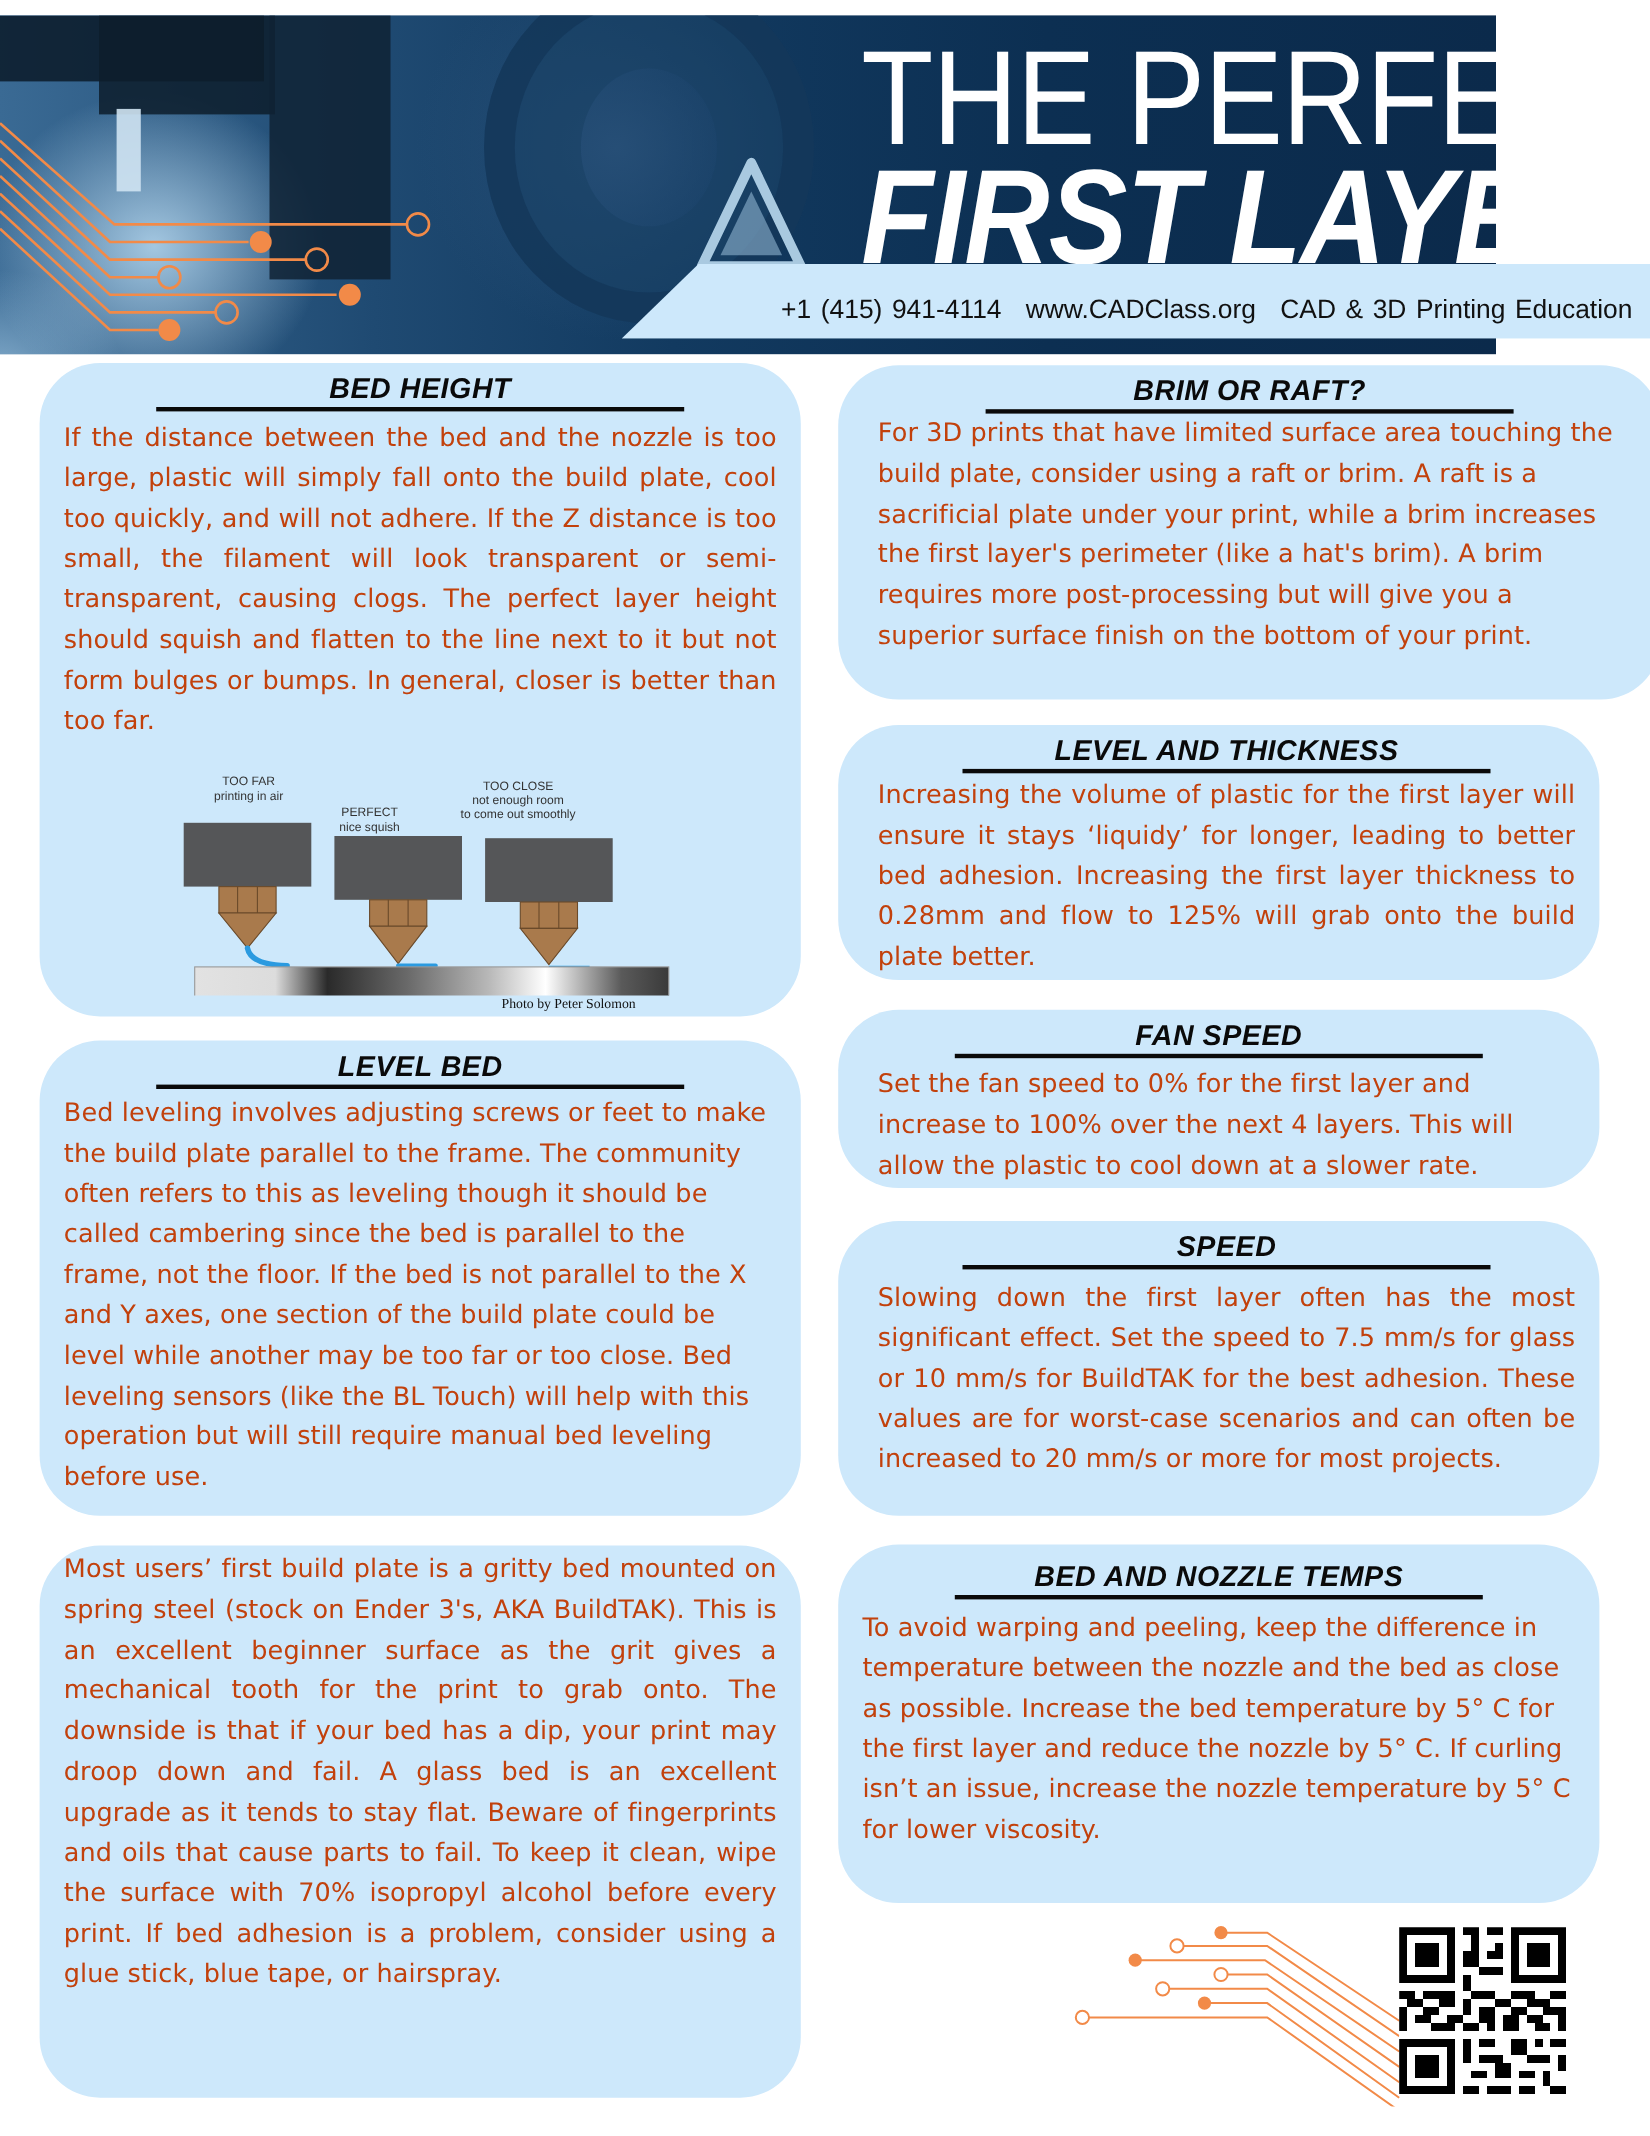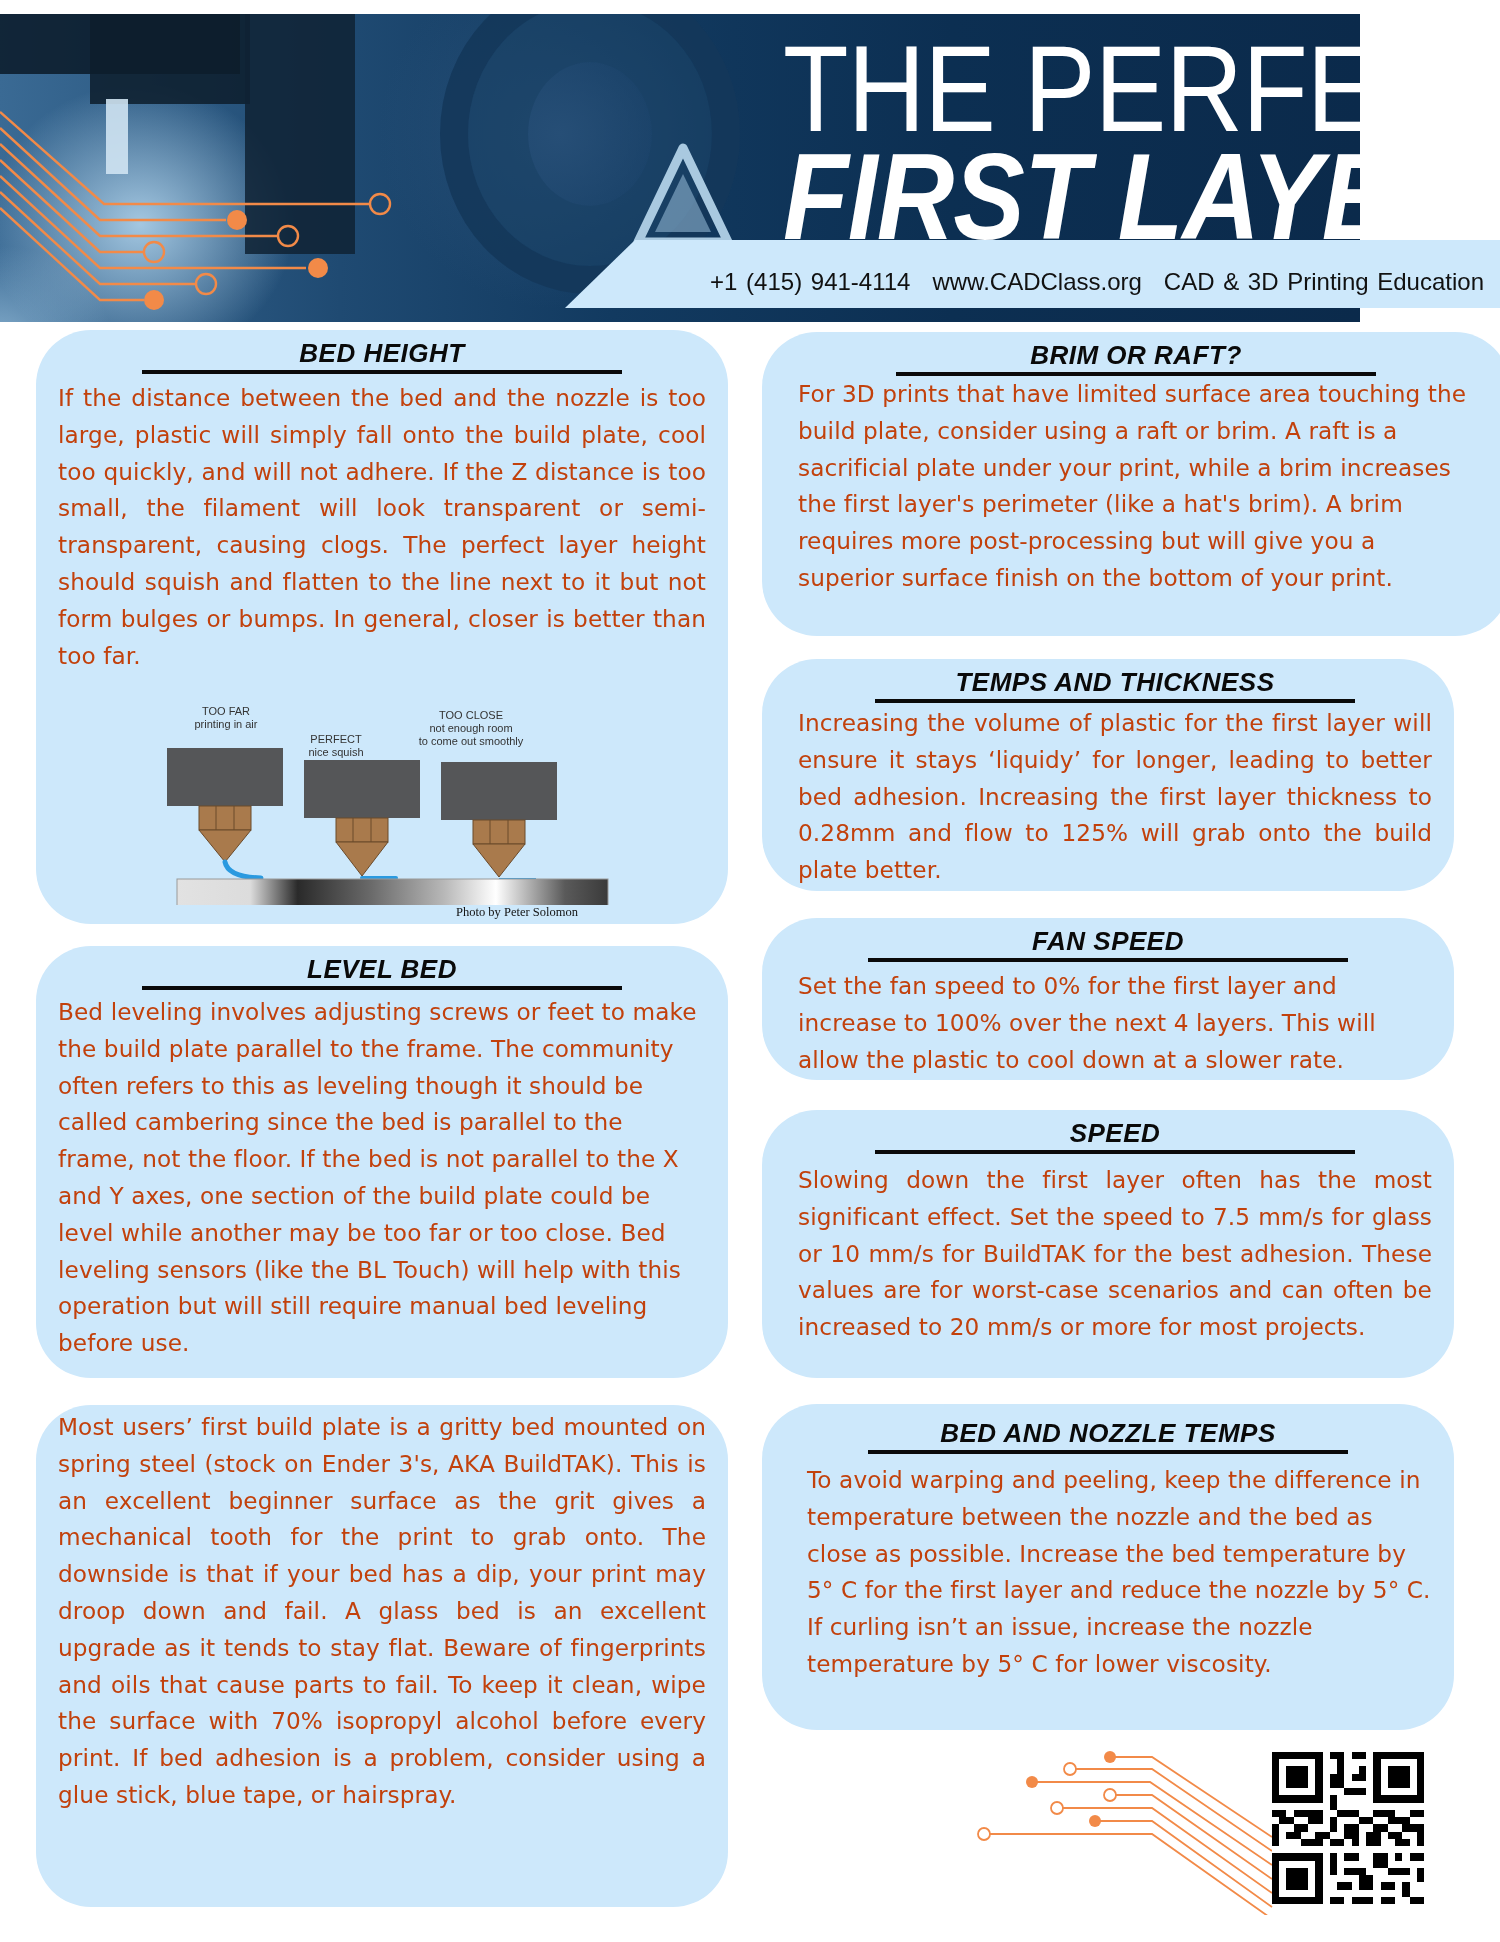--- a/index.html
+++ b/index.html
@@ -196,21 +196,21 @@
 <div class="card" style="left:762px;top:332px;width:748px;height:304px;padding:0 36px;">
   <div class="card-title-wrap" style="padding-top:8px;">
     <div class="card-title">BRIM OR RAFT?</div>
     <div class="card-rule" style="width:480px;margin-top:1px;"></div>
   </div>
   <div class="card-body" style="margin-top:0;">For 3D prints that have limited surface area touching the build plate, consider using a raft or brim. A raft is a sacrificial plate under your print, while a brim increases the first layer's perimeter (like a hat's brim). A brim requires more post-processing but will give you a superior surface finish on the bottom of your print.</div>
 </div>
 
 <div class="card" style="left:762px;top:659px;width:692px;height:232px;padding:0 22px 0 36px;">
   <div class="card-title-wrap" style="padding-top:8px;">
-    <div class="card-title">TEMPS AND THICKNESS</div>
+    <div class="card-title">LEVEL AND THICKNESS</div>
     <div class="card-rule" style="width:480px;margin-top:1px;"></div>
   </div>
   <div class="card-body justify" style="margin-top:2px;">Increasing the volume of plastic for the first layer will ensure it stays ‘liquidy’ for longer, leading to better bed adhesion. Increasing the first layer thickness to 0.28mm and flow to 125% will grab onto the build plate better.</div>
 </div>
 
 <div class="card" style="left:762px;top:918px;width:692px;height:162px;padding:0 36px;">
   <div class="card-title-wrap" style="padding-top:8px;">
     <div class="card-title">FAN SPEED</div>
     <div class="card-rule" style="width:480px;margin-top:1px;"></div>
   </div>
@@ -223,21 +223,21 @@
     <div class="card-rule" style="width:480px;margin-top:1px;"></div>
   </div>
   <div class="card-body justify" style="margin-top:8px;">Slowing down the first layer often has the most significant effect. Set the speed to 7.5 mm/s for glass or 10 mm/s for BuildTAK for the best adhesion. These values are for worst-case scenarios and can often be increased to 20 mm/s or more for most projects.</div>
 </div>
 
 <div class="card" style="left:762px;top:1404px;width:692px;height:326px;padding:0 22px;">
   <div class="card-title-wrap" style="padding-top:14px;">
     <div class="card-title">BED AND NOZZLE TEMPS</div>
     <div class="card-rule" style="width:480px;margin-top:1px;"></div>
   </div>
-  <div class="card-body" style="margin-top:8px;margin-left:23px;">To avoid warping and peeling, keep the difference in temperature between the nozzle and the bed as close as possible. Increase the bed temperature by 5° C for the first layer and reduce the nozzle by 5° C. If curling isn’t an issue, increase the nozzle temperature by 5° C for lower viscosity.</div>
+  <div class="card-body" style="margin-top:8px;">To avoid warping and peeling, keep the difference in temperature between the nozzle and the bed as close as possible. Increase the bed temperature by 5° C for the first layer and reduce the nozzle by 5° C. If curling isn’t an issue, increase the nozzle temperature by 5° C for lower viscosity.</div>
 </div>
 
 <svg style="position:absolute;left:960px;top:1745px;" width="320" height="170" viewBox="0 0 320 170">
   <g stroke="#f28a48" stroke-width="1.8" fill="none">
     <polyline points="150,12 192,12 312,92"></polyline>
     <polyline points="110,24 192,24 312,106"></polyline>
     <polyline points="72,37 190,37 312,120"></polyline>
     <polyline points="150,50 192,50 312,134"></polyline>
     <polyline points="97,63 192,63 312,148"></polyline>
     <polyline points="135,76 192,76 312,162"></polyline>

